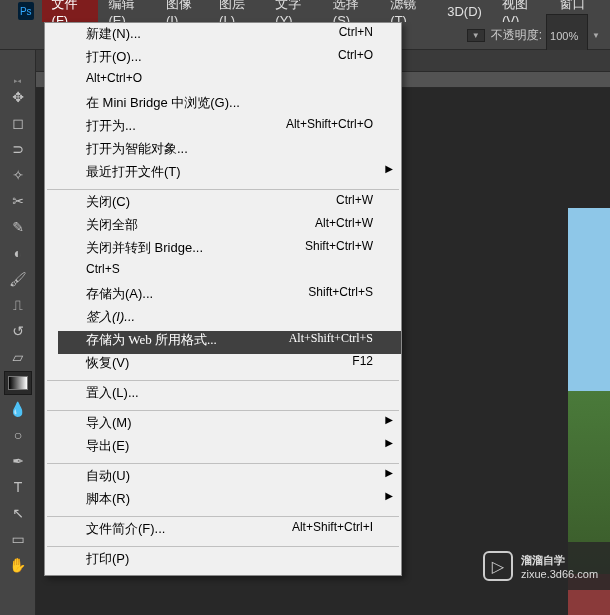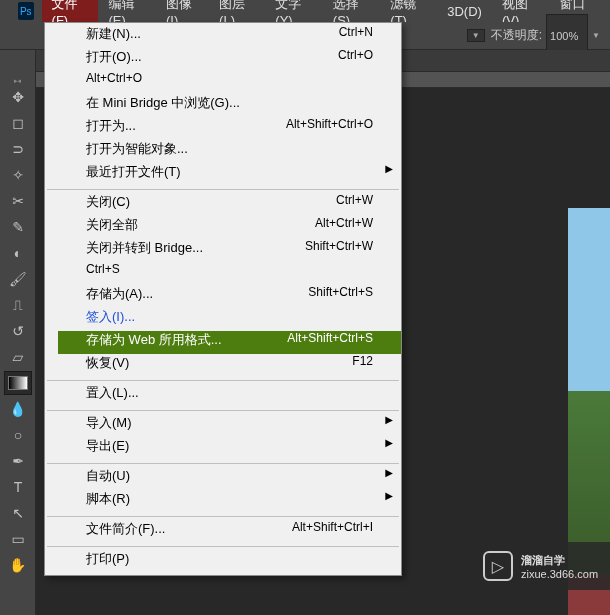--- a/index.html
+++ b/index.html
@@ -184,25 +184,27 @@
     .menu-row {
       display: flex;
       height: 23px;
       padding: 0 28px 0 28px;
       color: #000;
       cursor: default;
       position: relative;
       margin-left: 13px;
     }
     .menu-row.highlighted {
-      background: #4d7c0f;
+      background: #404040;
       color: #fff;
+      font-family: Liberation Serif, serif;
     }
     .menu-row.disabled {
-      color: #1d4ed8;
+      color: #000000;
+      font-style: italic;
     }
     .menu-label {
       flex: 1;
     }
     .menu-shortcut {
       color: inherit;
       font-size: 12px;
     }
     .menu-submenu-arrow {
       position: absolute;

